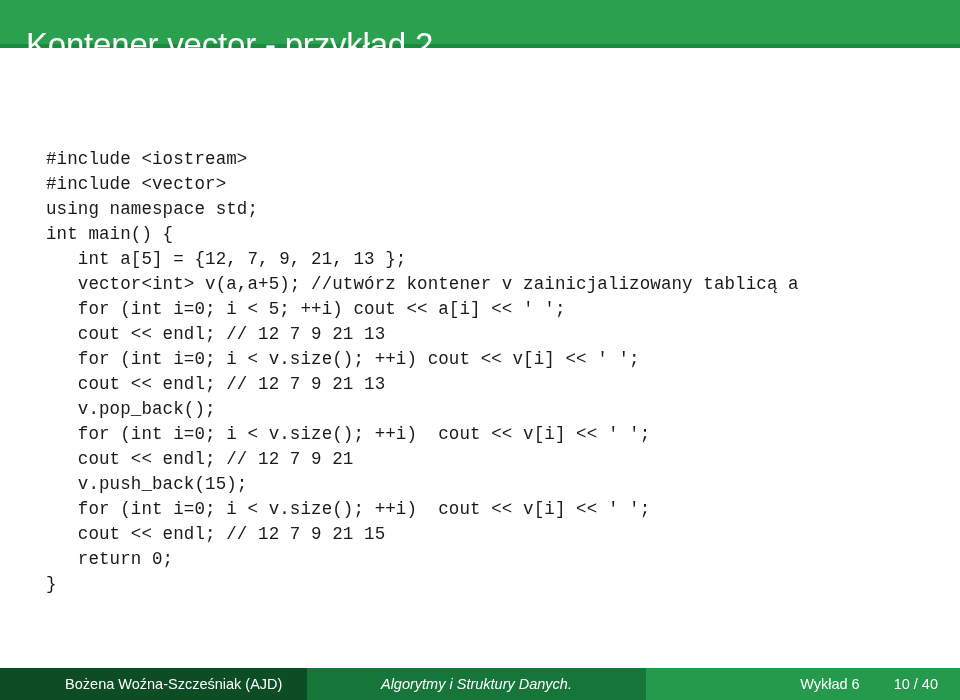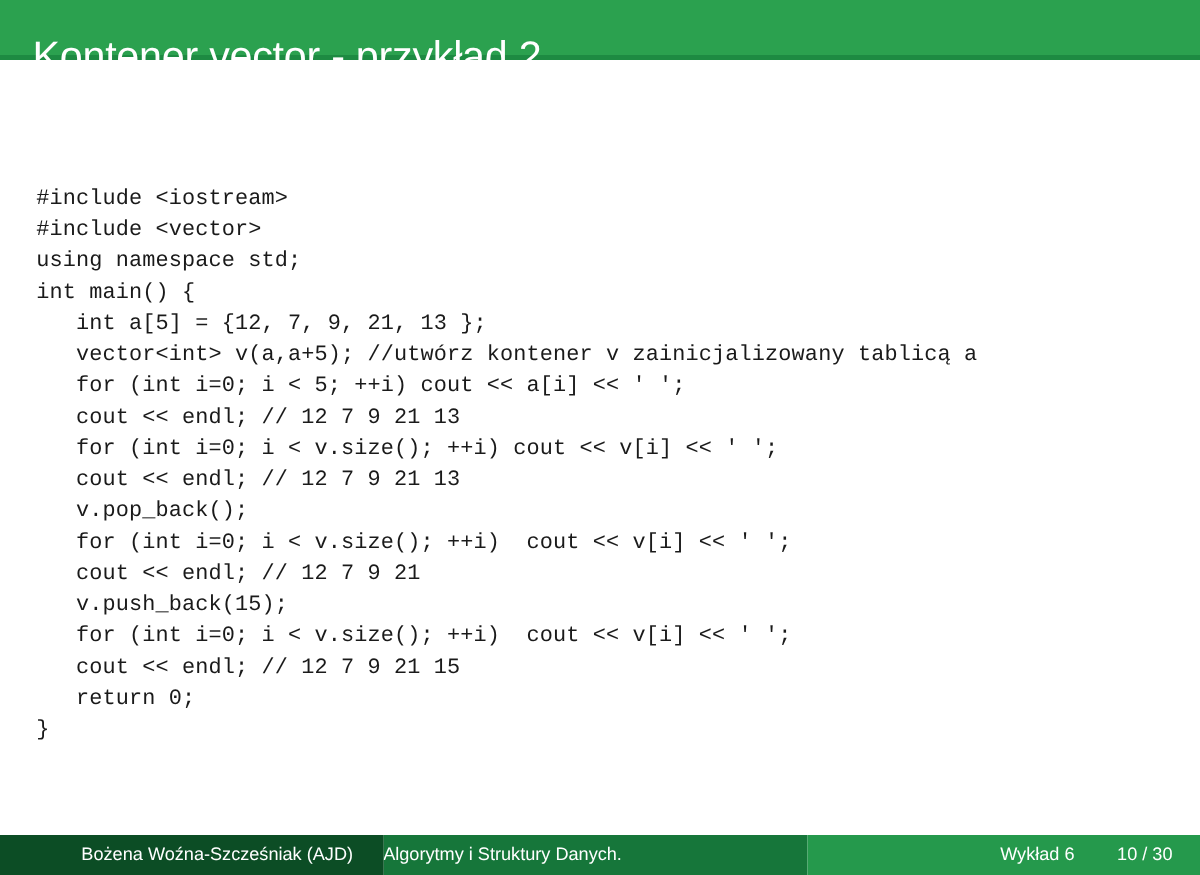--- a/index.html
+++ b/index.html
@@ -49,21 +49,21 @@
   
   .content {
     position: absolute;
     left: 0;
     top: 48px;
     width: 960px;
     height: 620px;
   }
   .code-block {
     position: absolute;
-    left: 29px;
+    left: 46px;
     top: 81px;
     font-family: "Liberation Mono", "DejaVu Sans Mono", monospace;
     font-size: 17.5px;
     line-height: 25px;
     color: #1a1a1a;
     white-space: pre;
     letter-spacing: 0.1px;
   }
   .code-line {
     white-space: pre;
@@ -91,20 +91,22 @@
     overflow: hidden;
   }
   .footer-author {
     width: 316px;
     background: #0c4d25;
     justify-content: center;
   }
   .footer-course {
     width: 352px;
     background: #16763a;
+    justify-content: center;
+    font-style: italic;
   }
   .footer-meta {
     width: 324px;
     background: #25994c;
     justify-content: flex-end;
     padding-right: 22px;
     gap: 34px;
   }
   .footer-meta span {
     display: inline-block;
@@ -123,15 +125,15 @@
 
 <div class="footer">
   <div class="footer-seg footer-author" style="background: rgb(12, 77, 37); padding-left: 41px;">
     <span>Bożena Woźna-Szcześniak  (AJD)</span>
   </div>
   <div class="footer-seg footer-course" style="background: rgb(22, 118, 58);">
     <span>Algorytmy i Struktury Danych.</span>
   </div>
   <div class="footer-seg footer-meta" style="background: rgb(37, 153, 76);">
     <span>Wykład 6</span>
-    <span>10 / 30</span>
+    <span>10 / 40</span>
   </div>
 </div>
 
 </body></html>

